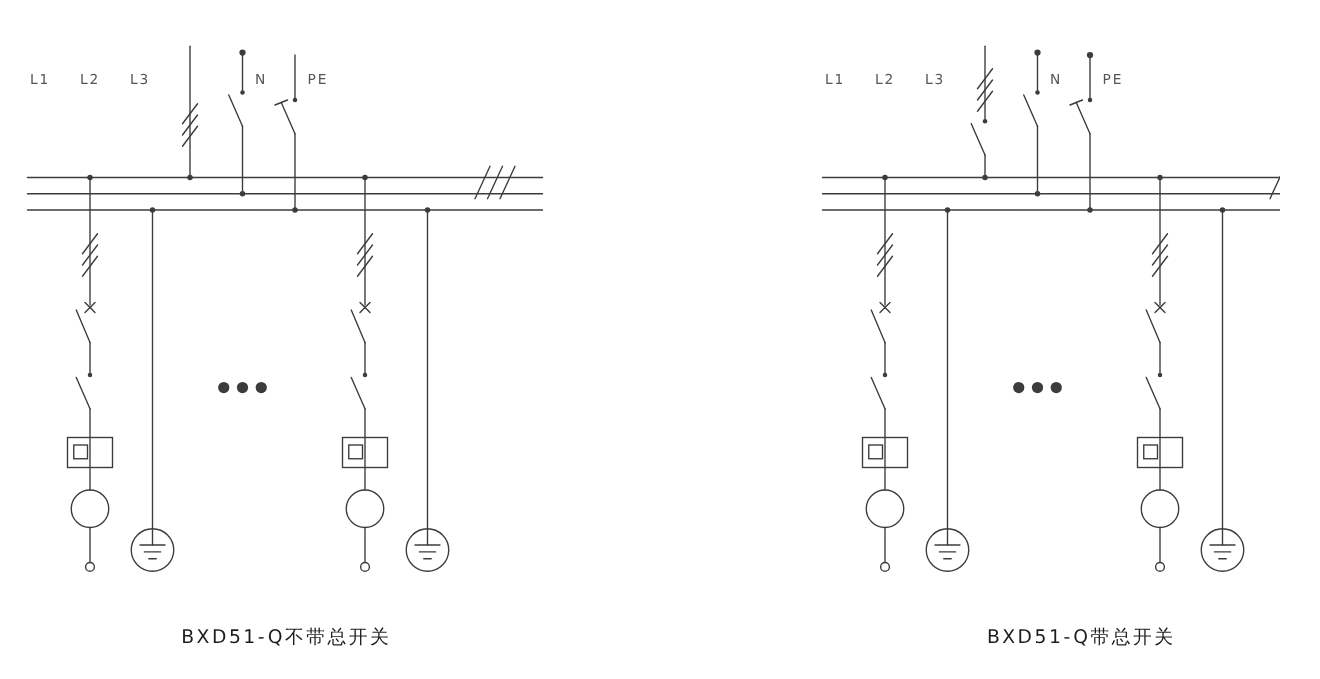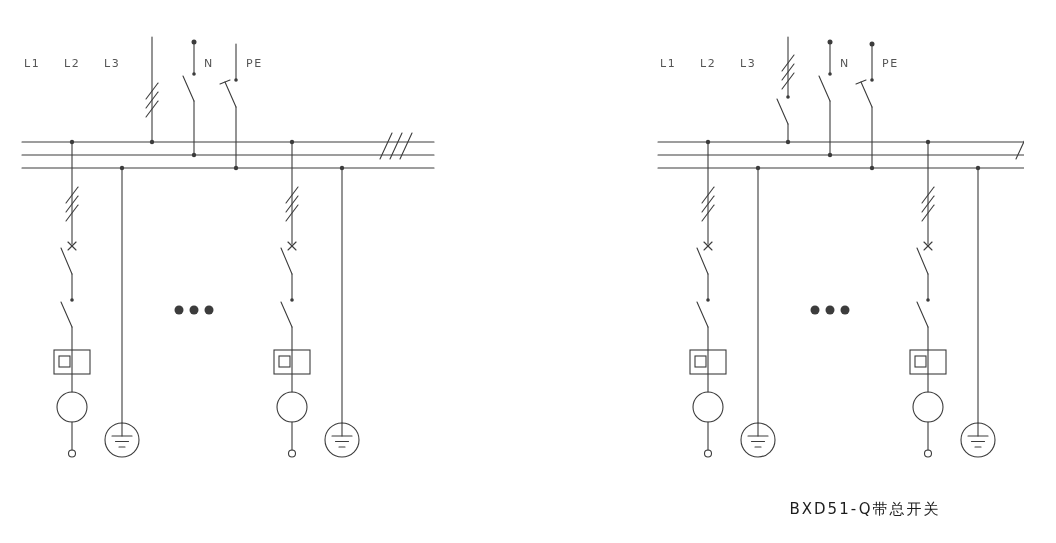--- a/index.html
+++ b/index.html
@@ -123,20 +123,21 @@
       <use href="#sym-earthbranch" transform="translate(108,156)"></use>
       <use href="#sym-branch" transform="translate(278,130)"></use>
       <use href="#sym-earthbranch" transform="translate(328,156)"></use>
       <use href="#sym-ellipsis" transform="translate(180,298)"></use>
       <text class="lbl" x="10" y="55">L1</text>
       <text class="lbl" x="50" y="55">L2</text>
       <text class="lbl" x="90" y="55">L3</text>
       <text class="lbl" x="190" y="55">N</text>
       <text class="lbl" x="232" y="55">PE</text>
     </svg>
+    <div class="caption">BXD51-Q不带总开关</div>
   </div>
 
   <div class="diagram right">
     <svg width="430" height="472" viewBox="0 0 430 472">
       <use href="#sym-bus"></use>
       <use href="#sym-phase-switched"></use>
       <use href="#sym-incoming-npe"></use>
       <circle class="dot" cx="222" cy="32" r="2.5"></circle>
       <use href="#sym-branch" transform="translate(58,130)"></use>
       <use href="#sym-earthbranch" transform="translate(108,156)"></use>

